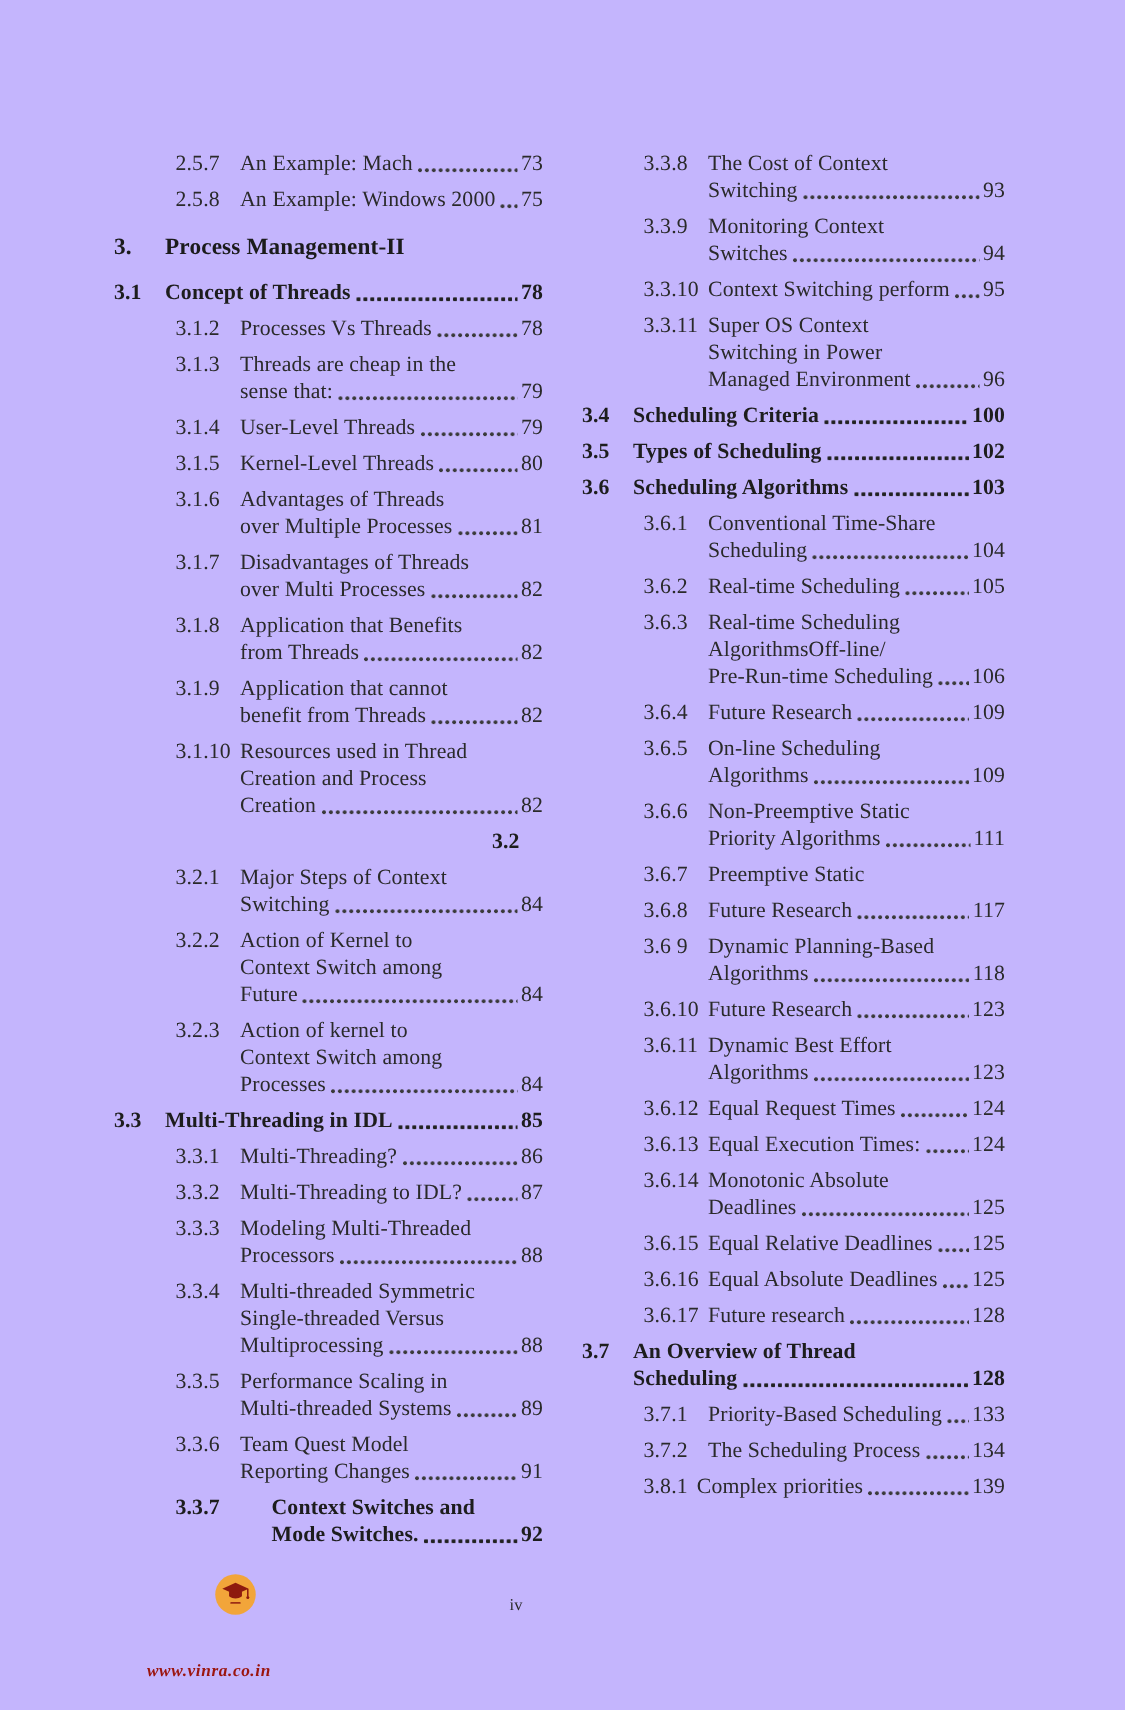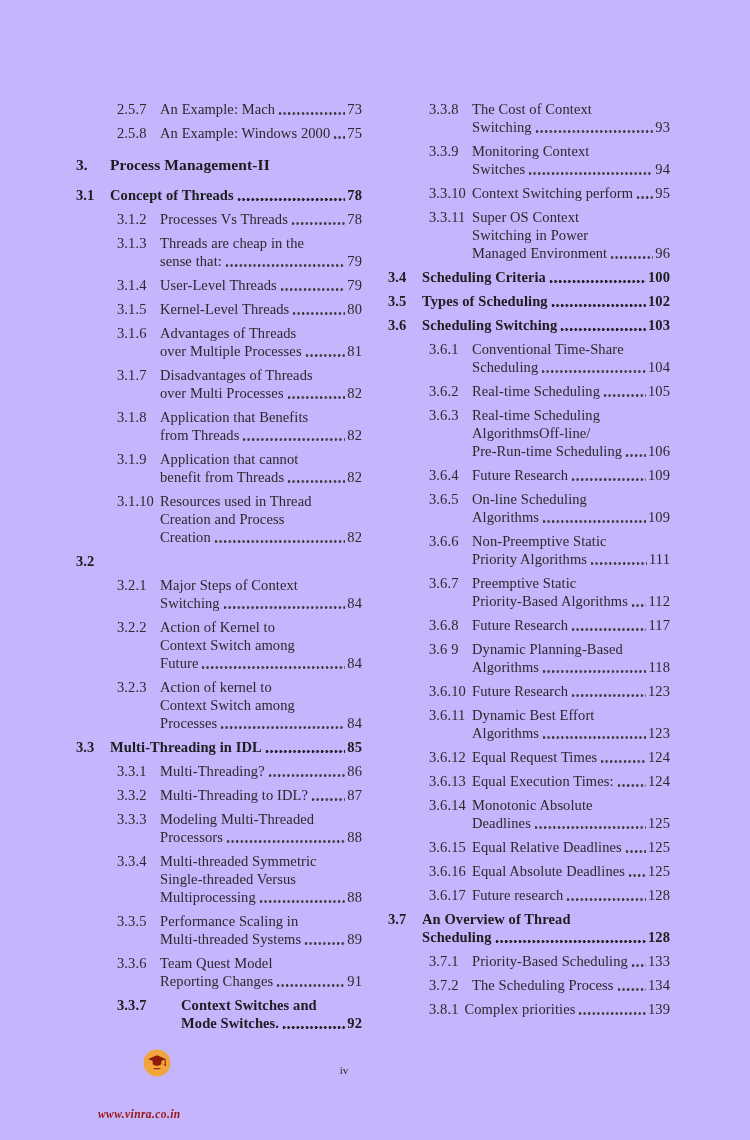--- a/index.html
+++ b/index.html
@@ -17,21 +17,21 @@
     display:flex;
     margin-bottom:6px;
     font-size:14.5px;
     line-height:18px;
     letter-spacing:0.1px;
   }
   .entry .num{flex:none;width:34px;}
   .entry .body{flex:1;min-width:0;}
   .entry.sub{padding-left:41px;}
   .entry.sub .num{width:43px;}
-  .entry.top{font-weight:bold;color:#1d1d1d;}
+  .entry.top{font-weight:bold;color:#1d1d1d;justify-content:flex-end;}
   .entry.chapter{font-weight:bold;color:#1b1b1b;font-size:15.5px;margin-top:14px;margin-bottom:12px;}
   .entry.bold{font-weight:bold;color:#1d1d1d;gap:21px;}
   .entry.runin .num{width:auto;margin-right:6px;}
 
   .line{display:block;}
   .line.last{display:flex;}
   .line .txt{flex:none;}
   .leader{
     flex:1;
     height:5px;
@@ -380,21 +380,21 @@
               <span class="txt">Types of Scheduling</span>
               <span class="leader"></span>
               <span class="pg">102</span>
             </span>
           </span>
         </div>
         <div class="entry top">
           <span class="num">3.6</span>
           <span class="body">
             <span class="line last">
-              <span class="txt">Scheduling Switching</span>
+              <span class="txt">Scheduling Algorithms</span>
               <span class="leader"></span>
               <span class="pg">103</span>
             </span>
           </span>
         </div>
         <div class="entry sub">
           <span class="num">3.6.1</span>
           <span class="body">
             <span class="line"><span class="txt">Conventional Time-Share</span></span>
             <span class="line last">
@@ -455,25 +455,20 @@
               <span class="txt">Priority Algorithms</span>
               <span class="leader"></span>
               <span class="pg">111</span>
             </span>
           </span>
         </div>
         <div class="entry sub">
           <span class="num">3.6.7</span>
           <span class="body">
             <span class="line"><span class="txt">Preemptive Static</span></span>
-            <span class="line last">
-              <span class="txt">Priority-Based Algorithms</span>
-              <span class="leader"></span>
-              <span class="pg">112</span>
-            </span>
           </span>
         </div>
         <div class="entry sub">
           <span class="num">3.6.8</span>
           <span class="body">
             <span class="line last">
               <span class="txt">Future Research</span>
               <span class="leader"></span>
               <span class="pg">117</span>
             </span>

